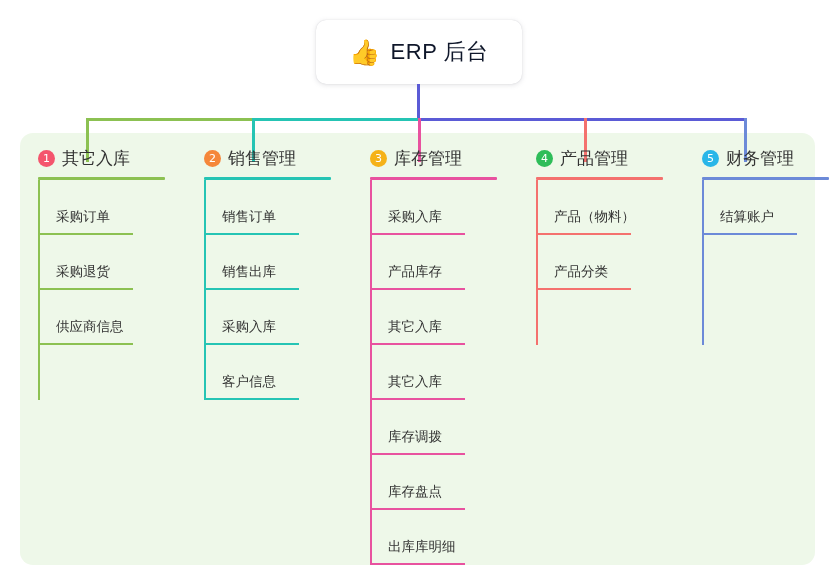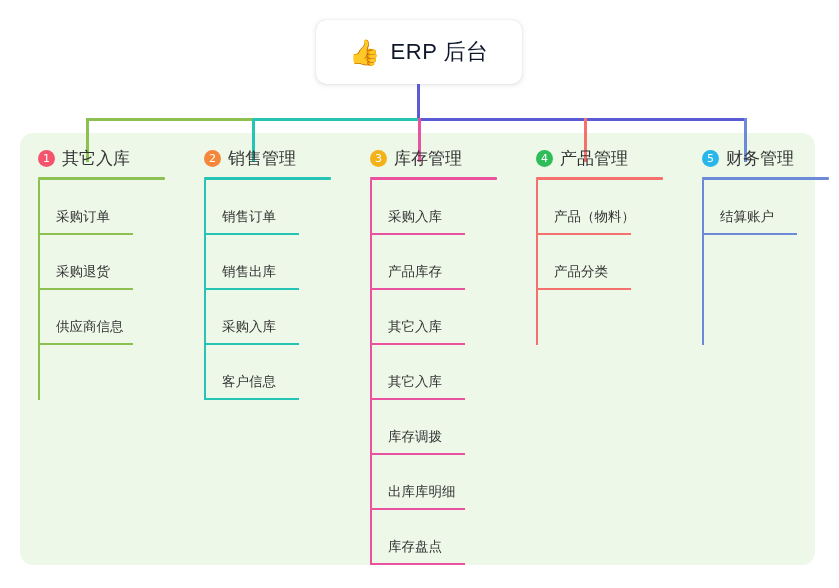--- a/index.html
+++ b/index.html
@@ -228,25 +228,25 @@
           </div>
           <div class="leaf">
             <span class="leaf-label">其它入库</span>
             <div class="leaf-rule" style="background: rgb(232, 82, 159);"></div>
           </div>
           <div class="leaf">
             <span class="leaf-label">库存调拨</span>
             <div class="leaf-rule" style="background: rgb(232, 82, 159);"></div>
           </div>
           <div class="leaf">
+            <span class="leaf-label">库存盘点</span>
+            <div class="leaf-rule" style="background: rgb(232, 82, 159);"></div>
+          </div>
+          <div class="leaf">
             <span class="leaf-label">出库库明细</span>
-            <div class="leaf-rule" style="background: rgb(232, 82, 159);"></div>
-          </div>
-          <div class="leaf">
-            <span class="leaf-label">库存盘点</span>
             <div class="leaf-rule" style="background: rgb(232, 82, 159);"></div>
           </div>
         </div>
       </div>
       <div class="column" style="left: 518px;">
         <div class="col-head">
           <span class="badge" style="background: rgb(46, 189, 89);">4</span>
           <span class="col-title">产品管理</span>
         </div>
         <div class="head-rule" style="background: rgb(244, 113, 110); width: 127px; margin-left: 18px;"></div>

